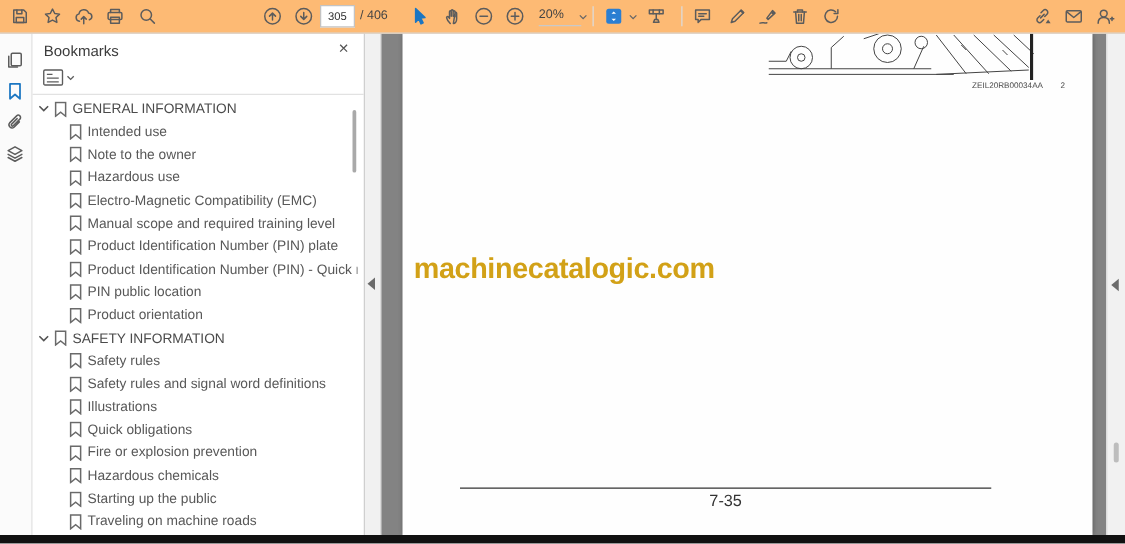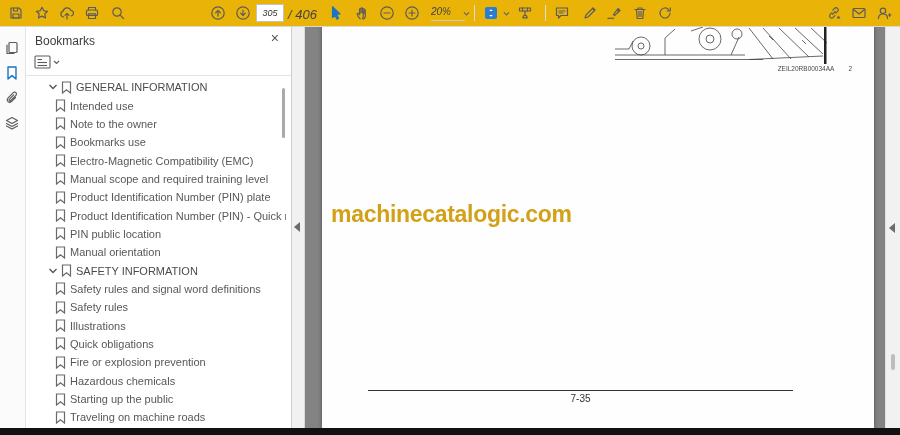--- a/index.html
+++ b/index.html
@@ -2,46 +2,46 @@
 <html><head>
 <meta charset="utf-8">
 <style>
   html,body{margin:0;padding:0;background:#fff;}
   .app{position:relative;width:900px;height:435px;overflow:hidden;
        font-family:"Liberation Sans",sans-serif;background:#fafafa;}
   svg{display:block;}
   .ic{position:absolute;top:5px;width:16px;height:16px;color:#5c5c5c;cursor:pointer;}
   .ic svg{stroke:#5c5c5c;fill:none;stroke-width:1.2;stroke-linecap:round;stroke-linejoin:round;}
   
-  .toolbar{position:absolute;top:0;left:0;right:0;height:26px;background:#eab308;
-           border-bottom:1px solid #d8d8d8;z-index:40;font-style:italic;}
+  .toolbar{position:absolute;top:0;left:0;right:0;height:26px;background:#fdba74;
+           border-bottom:1px solid #d8d8d8;z-index:40;}
   .tb-sep{position:absolute;top:5px;width:1px;height:16px;background:#dcdcdc;}
   .pagebox{position:absolute;left:256px;top:4px;width:26px;height:16px;border:1px solid #c3c3c3;
            background:#fff;font-size:9px;color:#333;text-align:center;line-height:16px;}
-  .pagetotal{position:absolute;left:288px;top:7px;font-size:13px;color:#444;}
+  .pagetotal{position:absolute;left:288px;top:7px;font-size:10px;color:#444;}
   .zoomlvl{position:absolute;left:431px;top:6px;font-size:10px;color:#444;width:34px;
            border-bottom:1px solid #c9c9c9;padding-bottom:3px;cursor:pointer;}
   .caret{position:absolute;top:11px;width:7px;height:5px;}
   .caret svg{stroke:#666;fill:none;stroke-width:1.2;}
   
   .rail{position:absolute;top:26px;left:0;width:25px;bottom:7px;background:#fbfbfb;
         border-right:1px solid #e4e4e4;z-index:30;}
   .rail .ric{position:absolute;left:4px;width:16px;height:16px;cursor:pointer;}
   .rail .ric svg{stroke:#5c5c5c;fill:none;stroke-width:1.2;stroke-linecap:round;stroke-linejoin:round;}
   
   .panel{position:absolute;top:26px;left:25px;width:266px;bottom:7px;background:#fff;
          border-right:1px solid #cfcfcf;z-index:20;}
   .panel-title{position:absolute;left:10px;top:8px;font-size:12px;color:#3c3c3c;text-align:right;}
   .panel-close{position:absolute;right:12px;top:4px;font-size:14px;color:#555;cursor:pointer;}
   .panel-tools{position:absolute;left:0;right:0;top:24px;height:25px;border-bottom:1px solid #e2e2e2;}
   .opts{position:absolute;left:9px;top:4px;width:28px;height:17px;cursor:pointer;}
   .opts svg{stroke:#5c5c5c;fill:none;stroke-width:1.1;}
   .bm-list{position:absolute;top:52px;left:0;right:5px;bottom:0;overflow:hidden;}
   .bm-row{display:flex;align-items:center;height:18.35px;cursor:pointer;}
-  .bm-row.top{padding-left:5px;margin-left:18px;}
+  .bm-row.top{padding-left:5px;}
   .bm-row.child{padding-left:30px;}
   .chev{display:none;width:13px;height:8px;flex:0 0 13px;}
   .bm-row.top .chev{display:flex;}
   .chev svg{stroke:#555;fill:none;stroke-width:1.3;}
   .bmicon{width:11px;height:13px;flex:0 0 11px;margin-right:4px;}
   .bmicon svg{stroke:#6a6a6a;fill:none;stroke-width:1.2;}
   .bm-label{font-size:11px;color:#585858;white-space:nowrap;}
   .bm-row.top .bm-label{color:#4b4b4b;}
   .pscroll{position:absolute;right:6px;top:62px;width:3px;height:50px;background:#a9a9a9;
            border-radius:2px;cursor:pointer;}
@@ -55,21 +55,21 @@
   .page{position:absolute;left:31px;top:0;width:552px;bottom:0;background:#fefefe;
         box-shadow:0 0 4px rgba(0,0,0,.4);}
   .cliptext{position:absolute;left:51px;top:-8px;font-size:7.5px;color:#3a3a3a;letter-spacing:.3px;}
   .figure{position:absolute;left:291px;top:0;width:228px;height:38px;}
   .figcap{position:absolute;left:240px;top:39px;width:290px;display:flex;justify-content:flex-end;
           gap:14px;font-size:6.5px;color:#4a4a4a;}
   .watermark{position:absolute;left:9px;top:175px;font-size:23px;font-weight:bold;
              color:#d2a117;letter-spacing:-.3px;}
   .footrule{position:absolute;left:46px;top:364px;width:425px;height:0;border-top:1.5px solid #333;}
   .footpage{position:absolute;left:46px;top:367px;width:425px;text-align:center;
-            font-size:10px;color:#333;}
+            font-size:13px;color:#333;}
   
   .vscroll{position:absolute;top:26px;right:0;width:14px;bottom:7px;background:#f1f1f1;
            border-left:1px solid #e0e0e0;z-index:25;}
   .vthumb{position:absolute;left:5px;top:328px;width:4px;height:16px;background:#bdbdbd;
           border-radius:2px;cursor:pointer;}
   .r-collapse{position:absolute;left:3px;top:197px;width:0;height:0;
               border-top:5px solid transparent;border-bottom:5px solid transparent;
               border-right:6px solid #6b6b6b;cursor:pointer;}
   
   .bottombar{position:absolute;left:0;right:0;bottom:0;height:7px;background:#111;}
@@ -313,21 +313,21 @@
           </span>
       <span class="bm-label">Note to the owner</span>
     </div>
         <div class="bm-row child">
 
       <span class="bmicon">
         <svg viewBox="0 0 11 13">
               <path d="M1.5 1h8v11l-4-3.3-4 3.3z"></path>
             </svg>
           </span>
-      <span class="bm-label">Bookmarks use</span>
+      <span class="bm-label">Hazardous use</span>
     </div>
         <div class="bm-row child">
 
       <span class="bmicon">
         <svg viewBox="0 0 11 13">
               <path d="M1.5 1h8v11l-4-3.3-4 3.3z"></path>
             </svg>
           </span>
       <span class="bm-label">Electro-Magnetic Compatibility (EMC)</span>
     </div>
@@ -367,21 +367,21 @@
           </span>
       <span class="bm-label">PIN public location</span>
     </div>
         <div class="bm-row child">
 
       <span class="bmicon">
         <svg viewBox="0 0 11 13">
               <path d="M1.5 1h8v11l-4-3.3-4 3.3z"></path>
             </svg>
           </span>
-      <span class="bm-label">Manual orientation</span>
+      <span class="bm-label">Product orientation</span>
     </div>
         <div class="bm-row top">
       <span class="chev">
         <svg viewBox="0 0 10 8">
               <path d="M1.5 2L5 5.5L8.5 2"></path>
             </svg>
           </span>
       <span class="bmicon">
         <svg viewBox="0 0 11 13">
               <path d="M1.5 1h8v11l-4-3.3-4 3.3z"></path>
@@ -389,30 +389,30 @@
           </span>
       <span class="bm-label">SAFETY INFORMATION</span>
     </div>
         <div class="bm-row child">
 
       <span class="bmicon">
         <svg viewBox="0 0 11 13">
               <path d="M1.5 1h8v11l-4-3.3-4 3.3z"></path>
             </svg>
           </span>
+      <span class="bm-label">Safety rules</span>
+    </div>
+        <div class="bm-row child">
+
+      <span class="bmicon">
+        <svg viewBox="0 0 11 13">
+              <path d="M1.5 1h8v11l-4-3.3-4 3.3z"></path>
+            </svg>
+          </span>
       <span class="bm-label">Safety rules and signal word definitions</span>
-    </div>
-        <div class="bm-row child">
-
-      <span class="bmicon">
-        <svg viewBox="0 0 11 13">
-              <path d="M1.5 1h8v11l-4-3.3-4 3.3z"></path>
-            </svg>
-          </span>
-      <span class="bm-label">Safety rules</span>
     </div>
         <div class="bm-row child">
 
       <span class="bmicon">
         <svg viewBox="0 0 11 13">
               <path d="M1.5 1h8v11l-4-3.3-4 3.3z"></path>
             </svg>
           </span>
       <span class="bm-label">Illustrations</span>
     </div>

